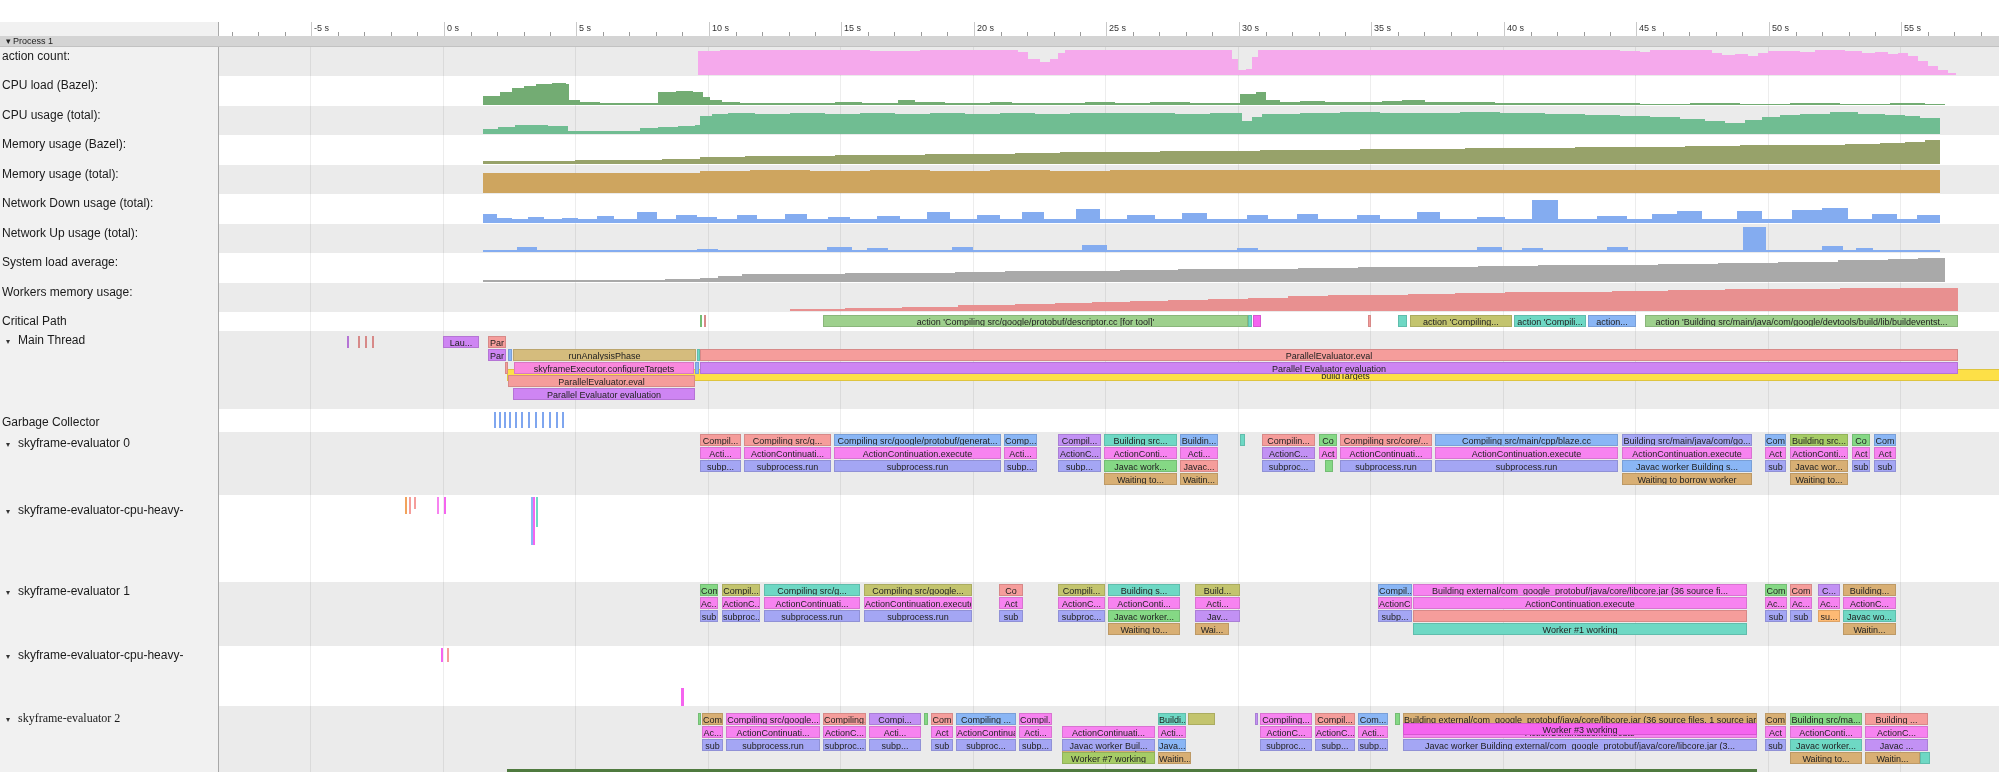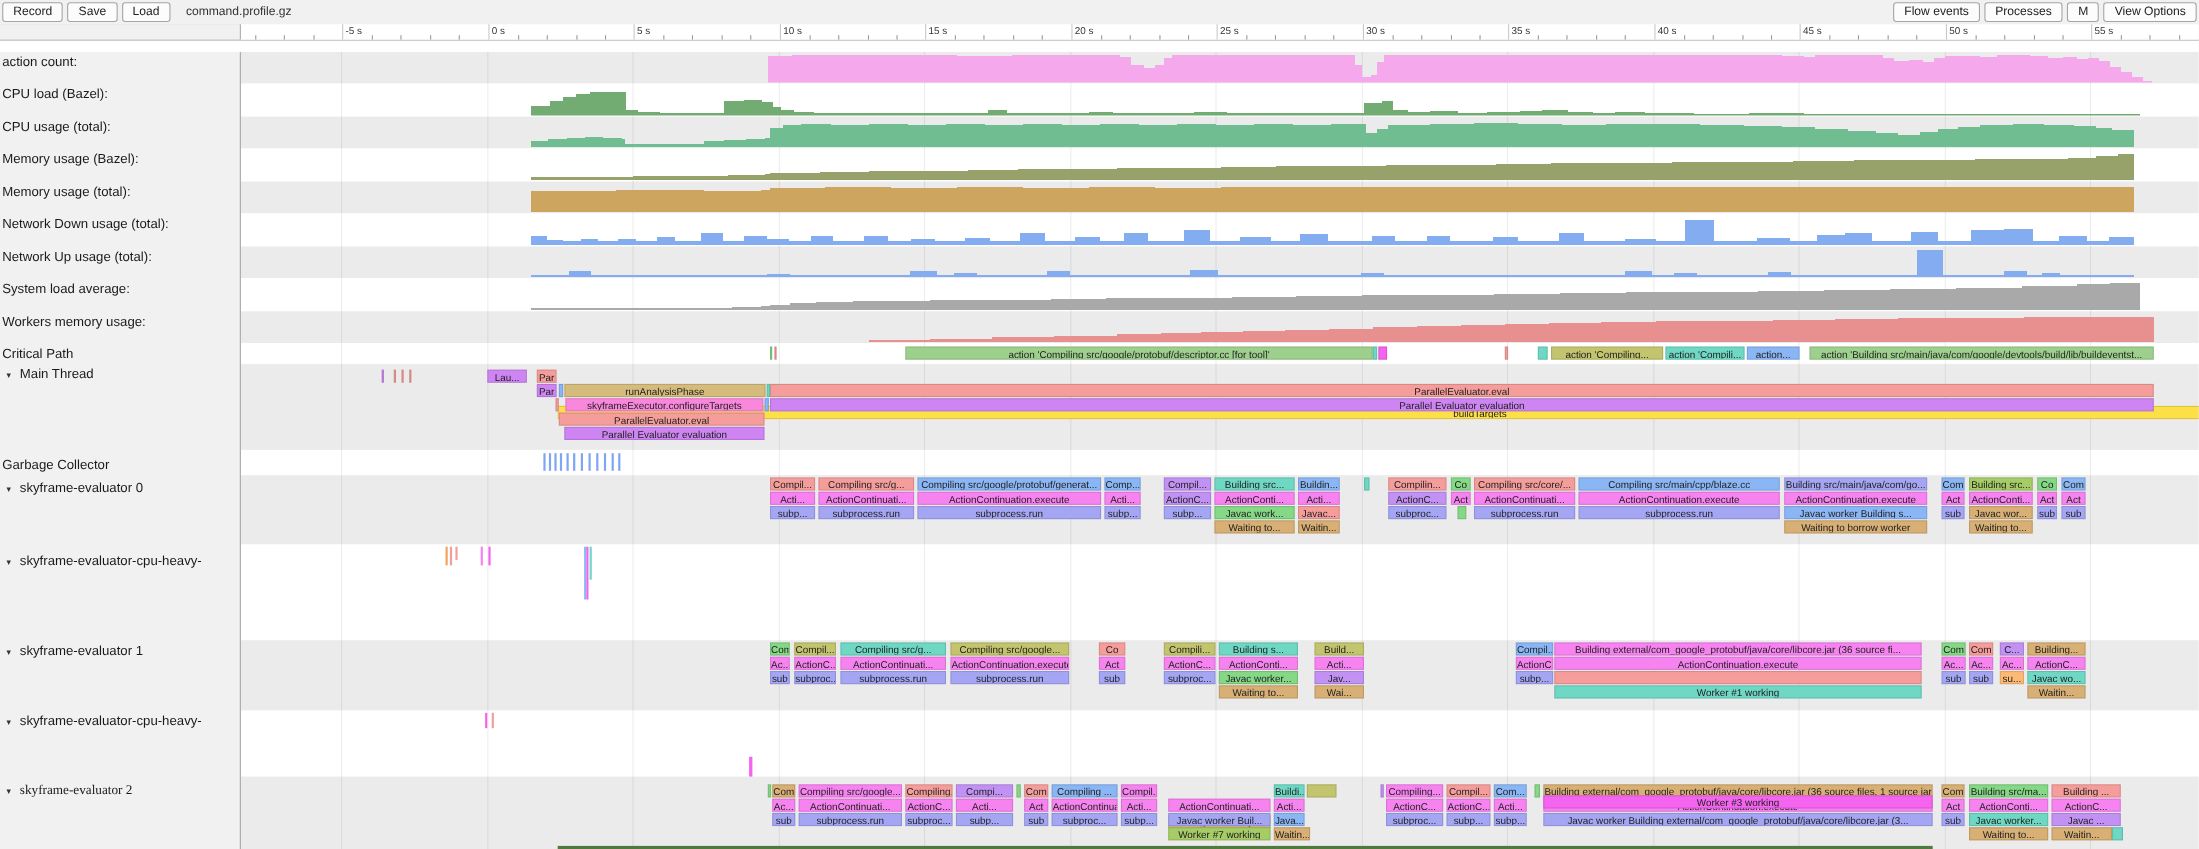--- a/index.html
+++ b/index.html
@@ -29,26 +29,20 @@
   .tick{position:absolute;}
   
   #pane{position:absolute;left:0;top:0;width:218px;height:725px;background:#f1f1f1;border-right:1px solid #a8a8a8;z-index:5;}
   .plabel{position:absolute;left:2px;font-size:12px;color:#1a1a1a;white-space:nowrap;}
   .plabel .arr{font-size:8px;color:#333;display:inline-block;width:12px;margin-left:4px;}
 </style>
 </head>
 <body>
 
 <div id="app">
-  <div id="toolbar">
-    <span id="tb-left"><div class="tbtn">Record</div><div class="tbtn">Save</div><div class="tbtn">Load</div></span>
-    <span id="tb-title">command.profile.gz</span>
-    <span id="tb-spacer"></span>
-    <span id="tb-right"><div class="tbtn">Flow events</div><div class="tbtn">Processes</div><div class="tbtn">M</div><div class="tbtn">View Options</div></span>
-  </div>
 
   <div id="ruler">
     <div id="ruler-area">
         <div class="rtick-major" style="left: 92px;"></div>
         <div class="rlabel" style="left: 95px;">-5 s</div>
         <div class="rtick-minor" style="left: 118.5px;"></div>
         <div class="rtick-minor" style="left: 145px;"></div>
         <div class="rtick-minor" style="left: 171.5px;"></div>
         <div class="rtick-minor" style="left: 198px;"></div>
         <div class="rtick-major" style="left: 225px;"></div>
@@ -121,20 +115,21 @@
         <div class="rlabel" style="left: 1685px;">55 s</div>
         <div class="rtick-minor" style="left: 1708.5px;"></div>
         <div class="rtick-minor" style="left: 1735px;"></div>
         <div class="rtick-minor" style="left: 1761.5px;"></div>
         <div class="rtick-minor" style="left: 65.5px;"></div>
         <div class="rtick-minor" style="left: 39px;"></div>
         <div class="rtick-minor" style="left: 12.5px;"></div>
       </div>
   </div>
 
+  <div id="pheader">▾ Process 1</div>
 
   <div id="timeline">
     <div id="bands">
         <div class="band" style="top: 0px; height: 29px; background: rgb(235, 235, 235);"></div>
         <div class="band" style="top: 29px; height: 30px; background: rgb(255, 255, 255);"></div>
         <div class="band" style="top: 59px; height: 29px; background: rgb(235, 235, 235);"></div>
         <div class="band" style="top: 88px; height: 30px; background: rgb(255, 255, 255);"></div>
         <div class="band" style="top: 118px; height: 29px; background: rgb(235, 235, 235);"></div>
         <div class="band" style="top: 147px; height: 30px; background: rgb(255, 255, 255);"></div>
         <div class="band" style="top: 177px; height: 29px; background: rgb(235, 235, 235);"></div>
@@ -312,21 +307,21 @@
         <div class="slice" style="left: 1058px; width: 47px; top: 563px; background: rgb(164, 166, 244);">subproc...</div>
         <div class="slice" style="left: 1108px; width: 72px; top: 563px; background: rgb(133, 216, 133);">Javac worker...</div>
         <div class="slice" style="left: 1195px; width: 45px; top: 563px; background: rgb(194, 145, 244);">Jav...</div>
         <div class="slice" style="left: 1378px; width: 34px; top: 563px; background: rgb(164, 166, 244);">subp...</div>
         <div class="slice" style="left: 1413px; width: 334px; top: 563px; background: rgb(245, 157, 155);"></div>
         <div class="slice" style="left: 1765px; width: 22px; top: 563px; background: rgb(164, 166, 244);">sub</div>
         <div class="slice" style="left: 1790px; width: 22px; top: 563px; background: rgb(164, 166, 244);">sub</div>
         <div class="slice" style="left: 1818px; width: 22px; top: 563px; background: #fdba74;">su...</div>
         <div class="slice" style="left: 1843px; width: 53px; top: 563px; background: rgb(110, 216, 196);">Javac wo...</div>
         <div class="slice" style="left: 1108px; width: 72px; top: 576px; background: rgb(216, 175, 116);">Waiting to...</div>
-        <div class="slice" style="left: 1195px; width: 45px; top: 576px; background: rgb(216, 175, 116);">Wai...</div>
+        <div class="slice" style="left: 1195px; width: 34px; top: 576px; background: rgb(216, 175, 116);">Wai...</div>
         <div class="slice" style="left: 1413px; width: 334px; top: 576px; background: rgb(110, 216, 196);">Worker #1 working</div>
         <div class="slice" style="left: 1843px; width: 53px; top: 576px; background: rgb(216, 175, 116);">Waitin...</div>
         <div class="slice" style="left: 698px; width: 3px; top: 666px; background: rgb(133, 216, 133);"></div>
         <div class="slice" style="left: 702px; width: 21px; top: 666px; background: rgb(216, 175, 116);">Com</div>
         <div class="slice" style="left: 726px; width: 94px; top: 666px; background: rgb(247, 131, 240);">Compiling src/google...</div>
         <div class="slice" style="left: 823px; width: 43px; top: 666px; background: rgb(245, 157, 155);">Compiling...</div>
         <div class="slice" style="left: 869px; width: 52px; top: 666px; background: rgb(194, 145, 244);">Compi...</div>
         <div class="slice" style="left: 924px; width: 4px; top: 666px; background: rgb(133, 216, 133);"></div>
         <div class="slice" style="left: 931px; width: 22px; top: 666px; background: rgb(245, 157, 155);">Com</div>
         <div class="slice" style="left: 956px; width: 60px; top: 666px; background: rgb(138, 182, 245);">Compiling ...</div>

